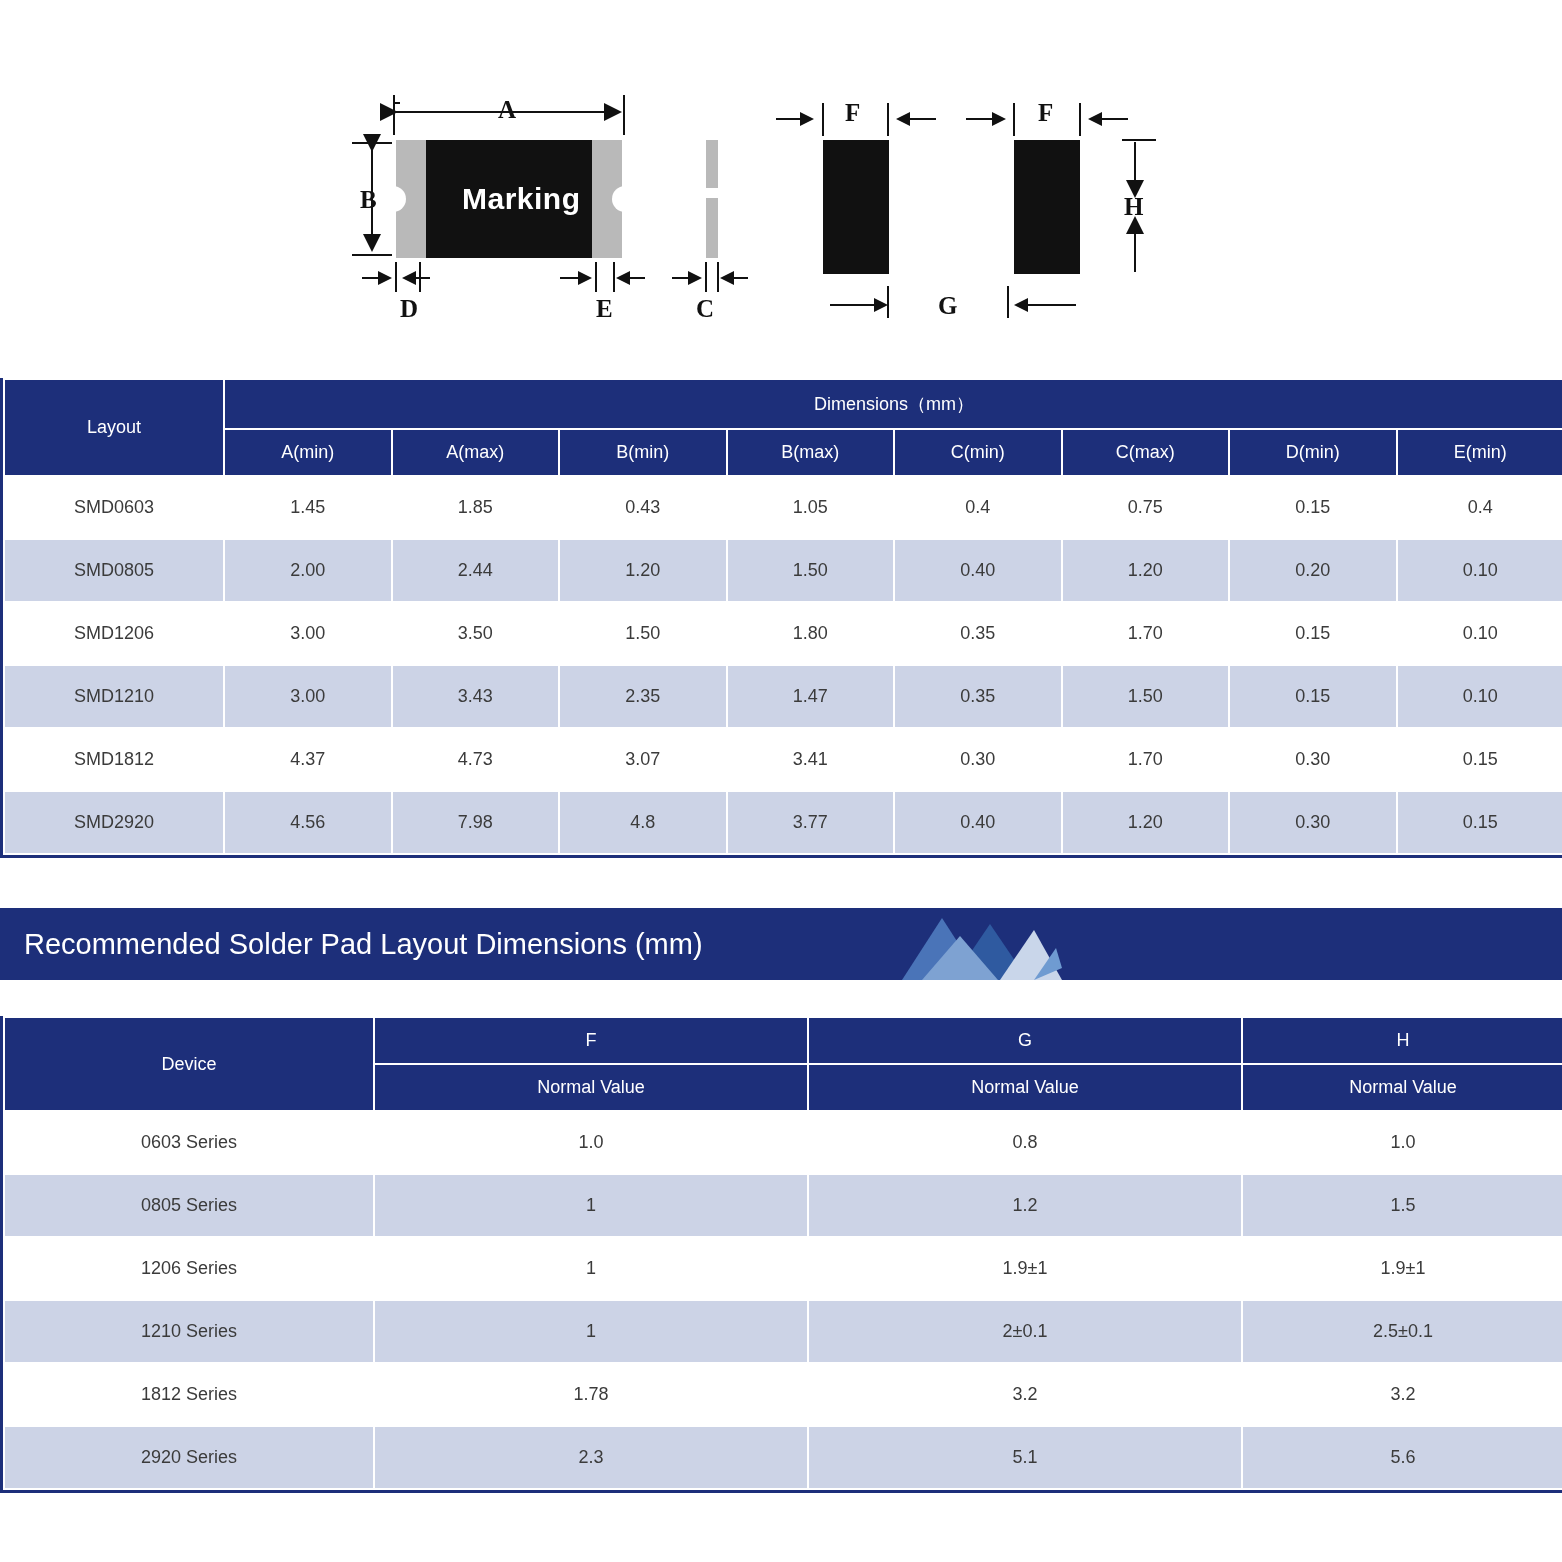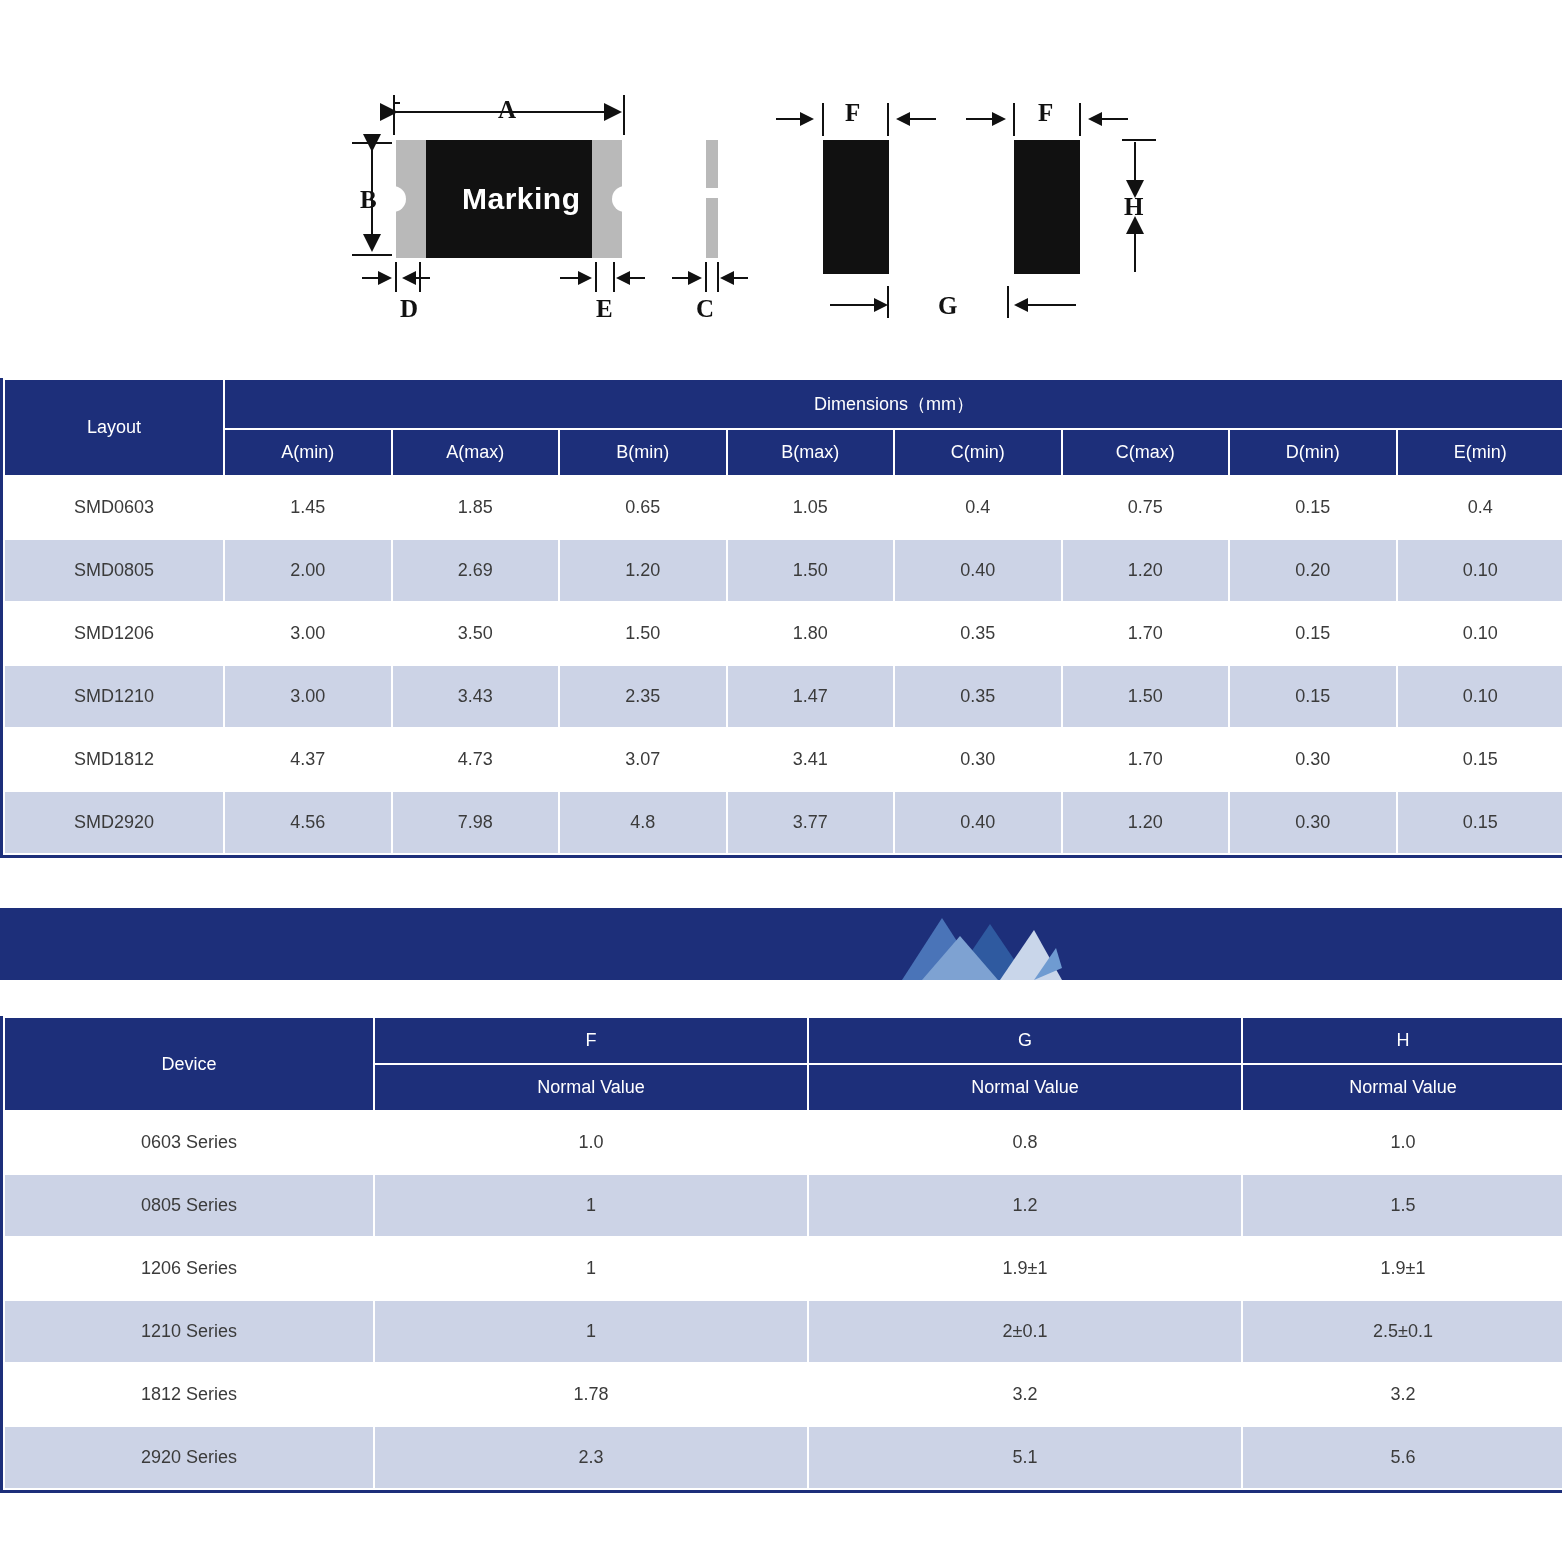--- a/index.html
+++ b/index.html
@@ -195,31 +195,31 @@
       <th>C(max)</th>
       <th>D(min)</th>
       <th>E(min)</th>
     </tr>
   </thead>
   <tbody>
     <tr>
       <td>SMD0603</td>
       <td>1.45</td>
       <td>1.85</td>
-      <td>0.65</td>
+      <td>0.43</td>
       <td>1.05</td>
       <td>0.4</td>
       <td>0.75</td>
       <td>0.15</td>
       <td>0.4</td>
     </tr>
     <tr>
       <td>SMD0805</td>
       <td>2.00</td>
-      <td>2.69</td>
+      <td>2.44</td>
       <td>1.20</td>
       <td>1.50</td>
       <td>0.40</td>
       <td>1.20</td>
       <td>0.20</td>
       <td>0.10</td>
     </tr>
     <tr>
       <td>SMD1206</td>
       <td>3.00</td>
@@ -262,20 +262,21 @@
       <td>0.40</td>
       <td>1.20</td>
       <td>0.30</td>
       <td>0.15</td>
     </tr>
   </tbody>
 </table>
 </div>
 
 <div class="banner">
+  <div class="title">Recommended Solder Pad Layout Dimensions (mm)</div>
   <svg width="440" height="72" viewBox="0 0 440 72">
     <polygon points="280,72 320,10 360,72" fill="#4a74b8"></polygon>
     <polygon points="330,72 368,16 406,72" fill="#2f5aa0"></polygon>
     <polygon points="378,72 412,22 440,72" fill="#c9d6ea"></polygon>
     <polygon points="300,72 338,28 376,72" fill="#7ea2d2"></polygon>
     <polygon points="412,72 434,40 440,60" fill="#6f9bd1"></polygon>
   </svg>
 </div>
 <div style="position:relative;">
   <svg width="1562" height="0"></svg>

